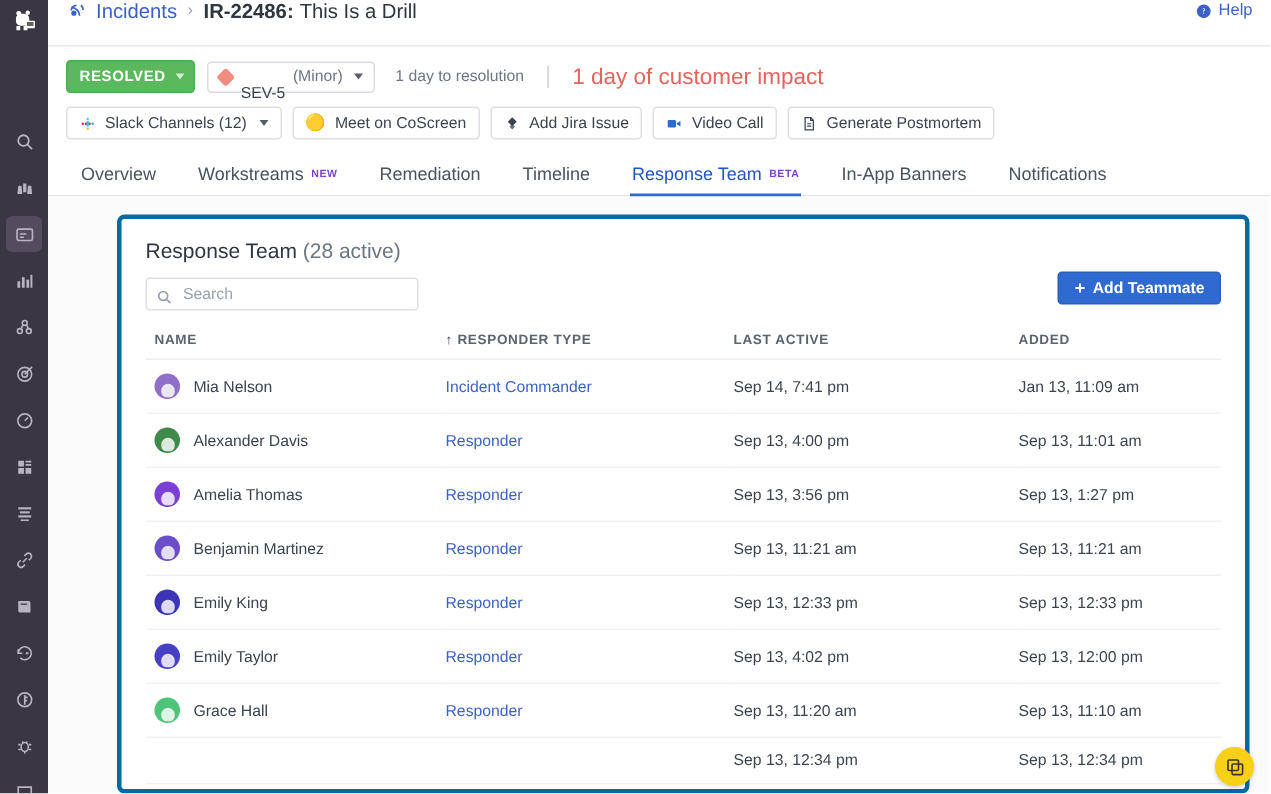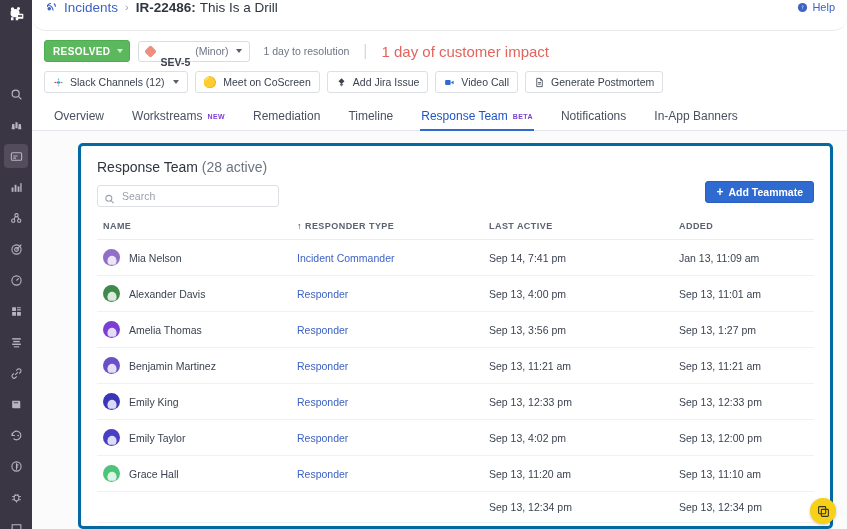--- a/index.html
+++ b/index.html
@@ -40,21 +40,20 @@
 
   
   .main { flex: 1 1 auto; height: 529px; display: flex; flex-direction: column; background: #fff; min-width: 0; }
 
   
   .topbar {
     height: 31px; flex: 0 0 31px;
     display: flex; align-items: center;
     padding: 0 12px 16px 12px;
     border-bottom: 1px solid #e8eaed;
-    border-radius: 14px;
   }
   .crumb-icon { color: #3d62c4; display: flex; align-items: center; margin-right: 6px; }
   .crumb-icon svg { width: 14px; height: 14px; }
   .crumb-link { color: #3d62c4; font-size: 13.5px; }
   .crumb-sep { color: #9aa0ab; font-size: 11px; margin: 0 7px; }
   .crumb-id { color: #2f3640; font-size: 13.5px; font-weight: 700; }
   .crumb-title { color: #2f3640; font-size: 13.5px; margin-left: 4px; }
   .topbar-spacer { flex: 1 1 auto; }
   .help { display: flex; align-items: center; gap: 4px; color: #3d62c4; font-size: 11px; }
   .help svg { width: 11px; height: 11px; }
@@ -72,21 +71,21 @@
     white-space: nowrap;
   }
   .pill.resolved {
     background: #5cb85c; border-color: #4cae4c; color: #fff;
     font-weight: 700; letter-spacing: .4px; font-size: 10px;
     padding: 0 6px 0 8px; height: 22px;
   }
   .caret { width: 0; height: 0; border-left: 3.5px solid transparent; border-right: 3.5px solid transparent; border-top: 4px solid currentColor; opacity: .85; margin-left: 2px; }
   .resolved .caret { border-top-color: #e7f6e7; }
   .sev-dot { width: 9px; height: 9px; border-radius: 2px; background: #ef8e7e; transform: rotate(45deg); }
-  .sev-name { font-weight: 700; color: #3b4350; margin-top: 21px; }
+  .sev-name { font-weight: 400; color: #3b4350; margin-top: 21px; }
   .sev-sub { color: #6d7582; }
   .meta { font-size: 10.5px; color: #6d7582; margin-left: 6px; }
   .meta-sep { color: #d6d9de; margin: 0 6px; }
   .meta-warn { font-size: 15px; color: #e2645c; }
 
   
   .actionrow { display: flex; align-items: center; gap: 7px; padding: 9px 12px 0 12px; }
   .btn {
     display: inline-flex; align-items: center; gap: 6px;
     height: 22px; padding: 0 8px;
@@ -423,24 +422,24 @@
         <span>Remediation</span>
       </div>
       <div class="tab">
         <span>Timeline</span>
       </div>
       <div class="tab active">
         <span>Response Team</span>
         <span class="badge-beta">BETA</span>
       </div>
       <div class="tab">
+        <span>In-App Banners</span>
+      </div>
+      <div class="tab">
         <span>Notifications</span>
-      </div>
-      <div class="tab">
-        <span>In-App Banners</span>
       </div>
     </div>
 
     <div class="content">
       <div class="card">
 
         <div class="card-head">
           <div>
             <div class="card-title">
               <span>Response Team</span>

